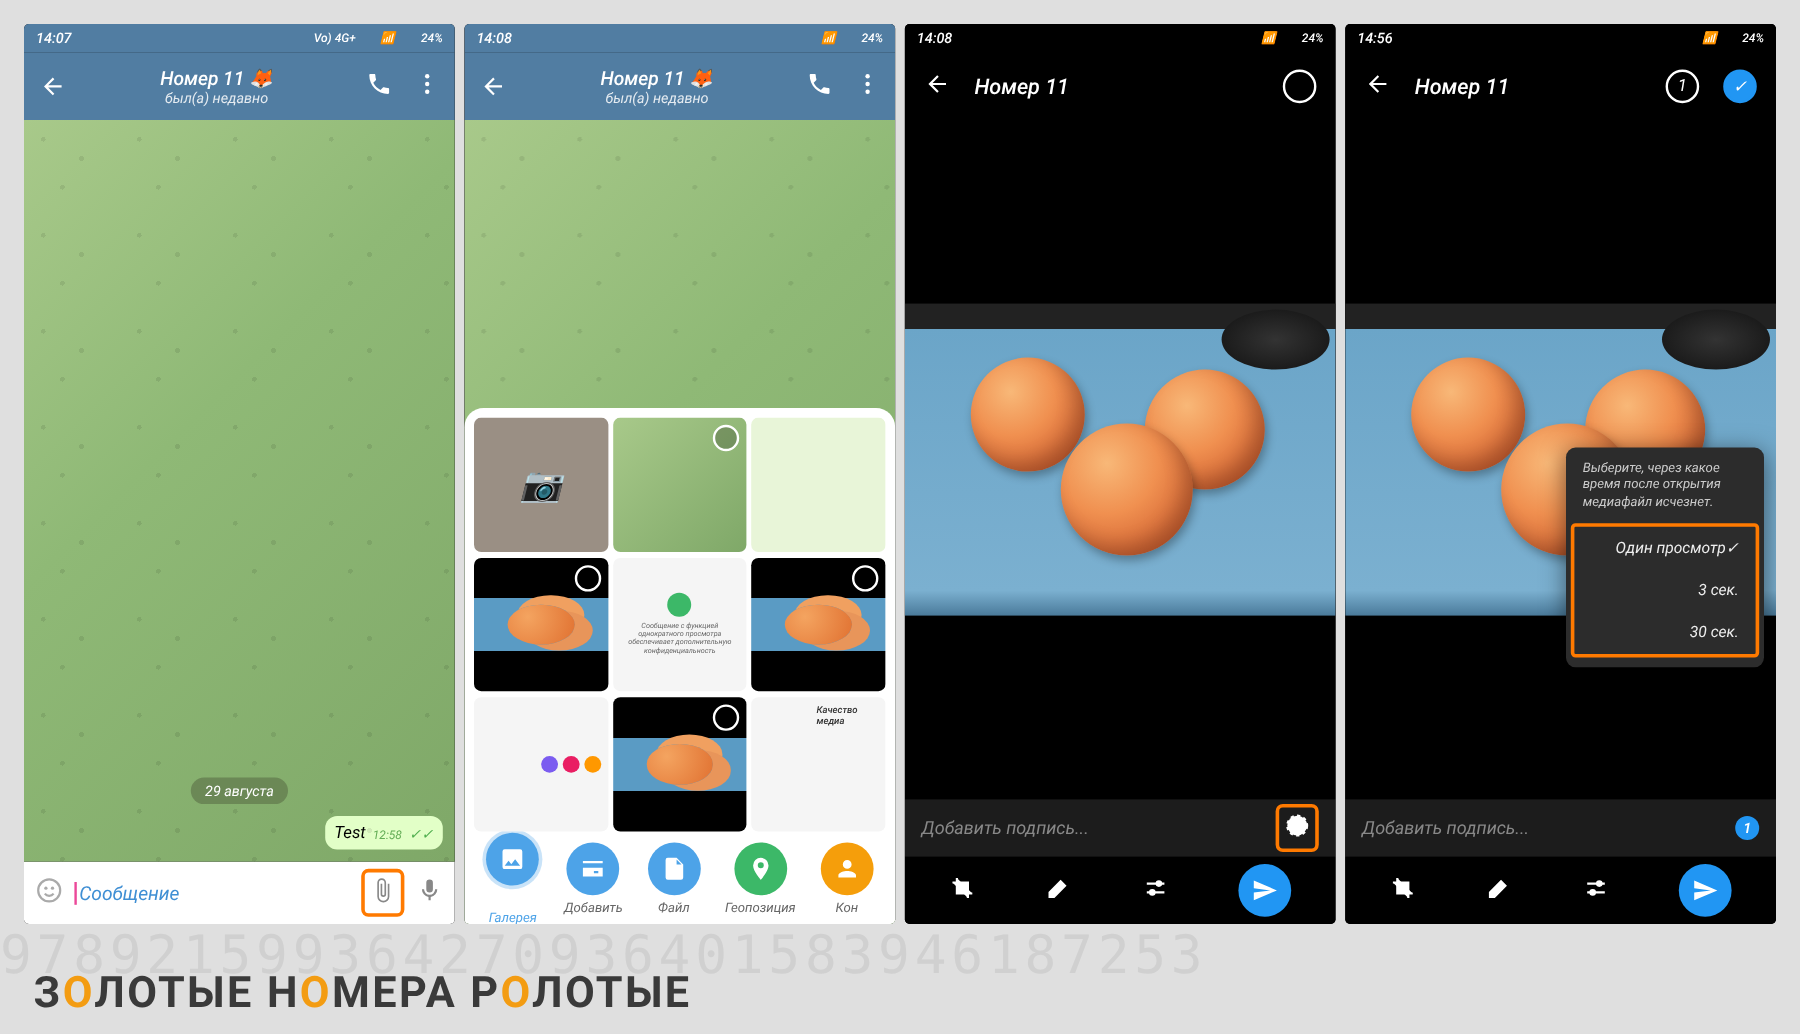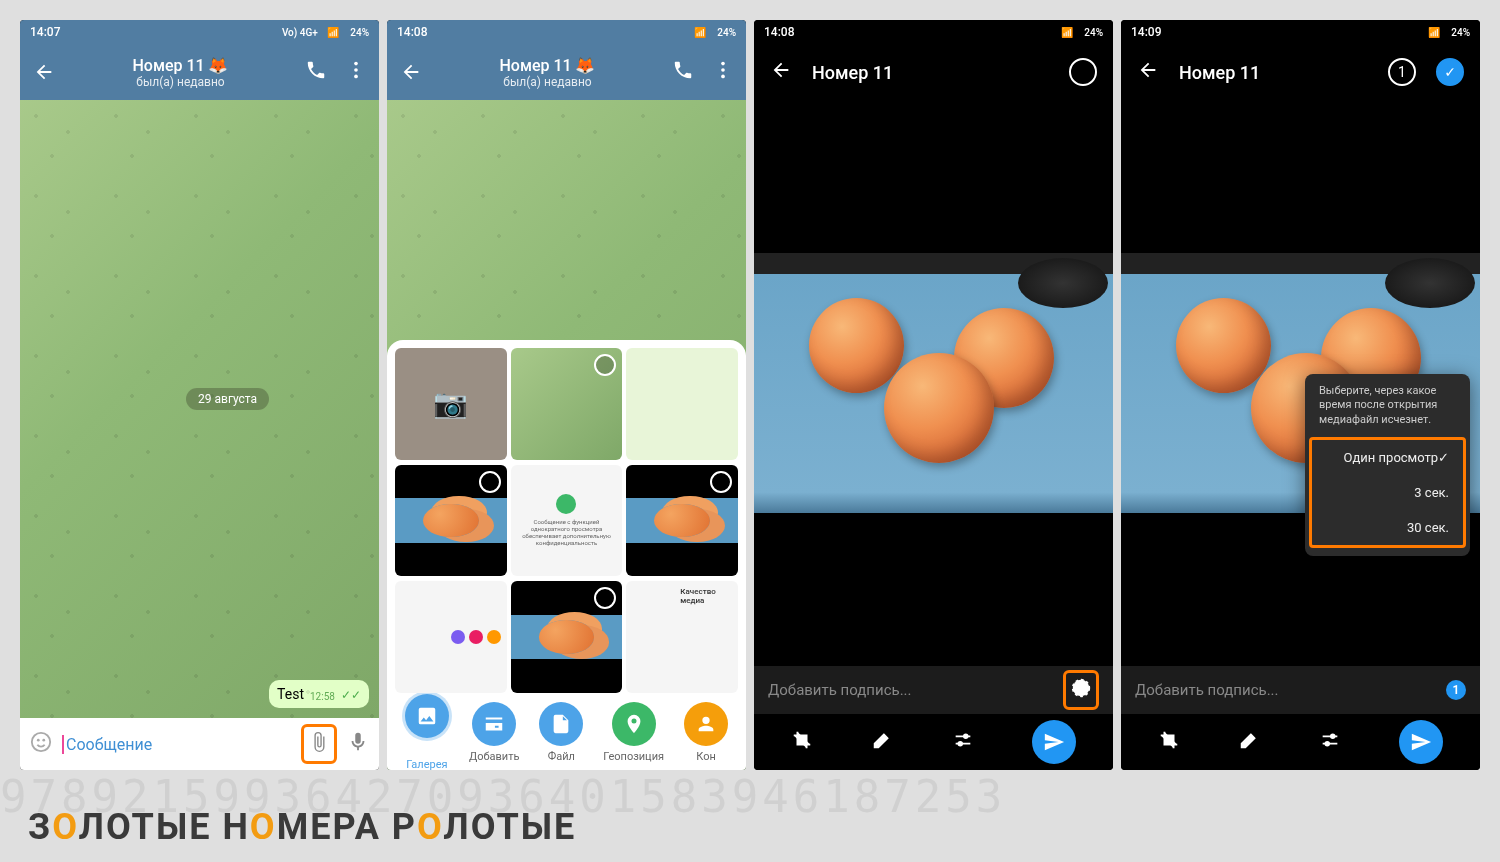--- a/index.html
+++ b/index.html
@@ -1,35 +1,35 @@
 <!DOCTYPE html>
 <html><head>
 <meta charset="utf-8">
 <style>
 * { margin: 0; padding: 0; box-sizing: border-box; font-family: -apple-system, Roboto, Arial, sans-serif; }
 body { background: #dfdfdf; width: 1500px; height: 862px; position: relative; overflow: hidden; }
 
 .screens { display: flex; gap: 8px; padding: 20px; }
-.screen { width: 392px; height: 750px; background: #000; border-radius: 4px; overflow: hidden; position: relative; display: flex; flex-direction: column; }
+.screen { width: 392px; height: 750px; background: #000; border-radius: 4px; overflow: hidden; position: relative; display: flex; flex-direction: column; font-style: italic; }
 
 
 .status-bar { height: 24px; background: #517da2; color: #fff; display: flex; justify-content: space-between; align-items: center; padding: 0 10px; font-size: 12px; font-weight: 500; }
 .status-bar.dark { background: #000; }
-.status-right { display: flex; align-items: center; gap: 10px; font-size: 10px; }
+.status-right { display: flex; align-items: center; gap: 21px; font-size: 10px; }
 
 
 .tg-header { height: 56px; background: #517da2; display: flex; align-items: center; padding: 0 12px; color: #fff; gap: 16px; }
 .tg-header .back { width: 24px; height: 24px; display: flex; align-items: center; justify-content: center; }
 .tg-title-block { flex: 1; text-align: center; }
 .tg-title { font-size: 16px; font-weight: 500; display: flex; align-items: center; justify-content: center; gap: 4px; }
 .tg-subtitle { font-size: 12px; opacity: 0.85; }
 .tg-actions { display: flex; gap: 18px; align-items: center; }
 
 
-.chat-bg { flex: 1; background: linear-gradient(135deg, #a8c98a 0%, #8fb976 40%, #7fa868 100%); position: relative; display: flex; justify-content: flex-end; align-items: center; padding-bottom: 10px; }
+.chat-bg { flex: 1; background: linear-gradient(135deg, #a8c98a 0%, #8fb976 40%, #7fa868 100%); position: relative; display: flex; flex-direction: column; justify-content: flex-end; align-items: center; padding-bottom: 10px; }
 .chat-bg-pattern { position: absolute; inset: 0; opacity: 0.08; background-image: radial-gradient(circle at 20% 20%, #000 2px, transparent 2px), radial-gradient(circle at 60% 40%, #000 2px, transparent 2px), radial-gradient(circle at 40% 70%, #000 2px, transparent 2px); background-size: 80px 80px; }
 .date-pill { background: rgba(90,110,70,0.6); color: #fff; padding: 4px 12px; border-radius: 12px; font-size: 12px; margin-bottom: 10px; }
 .msg-out { align-self: flex-end; margin-right: 10px; background: #e2ffc7; border-radius: 10px; padding: 6px 8px; font-size: 14px; color: #000; display: flex; align-items: flex-end; gap: 6px; }
 .msg-time { font-size: 10px; color: #62ac55; }
 .msg-check { color: #4fae4e; font-size: 12px; }
 
 
 .input-bar { height: 52px; background: #fff; display: flex; align-items: center; padding: 0 10px; gap: 10px; }
 .input-placeholder { flex: 1; color: #9e9e9e; font-size: 16px; }
 .attach-highlight { border: 3px solid #ff7a00; border-radius: 6px; padding: 4px; }
@@ -316,21 +316,21 @@
     <div class="send-btn">
           <svg viewBox="0 0 24 24">
             <path d="M2 21l21-9L2 3v7l15 2-15 2v7z"></path>
           </svg>
         </div>
   </div>
 </div>
 
 <div class="screen" style="background:#000;">
   <div class="status-bar dark">
-    <span>14:09</span>
+    <span>14:56</span>
     <div class="status-right">
           <span>📶</span>
           <span>24%</span>
         </div>
   </div>
   <div class="dark-header">
     <span><svg viewBox="0 0 24 24" fill="#fff">
             <path d="M20 11H7.8l5.6-5.6L12 4l-8 8 8 8 1.4-1.4L7.8 13H20z"></path>
           </svg></span>
     <div class="dark-title">Номер 11</div>

